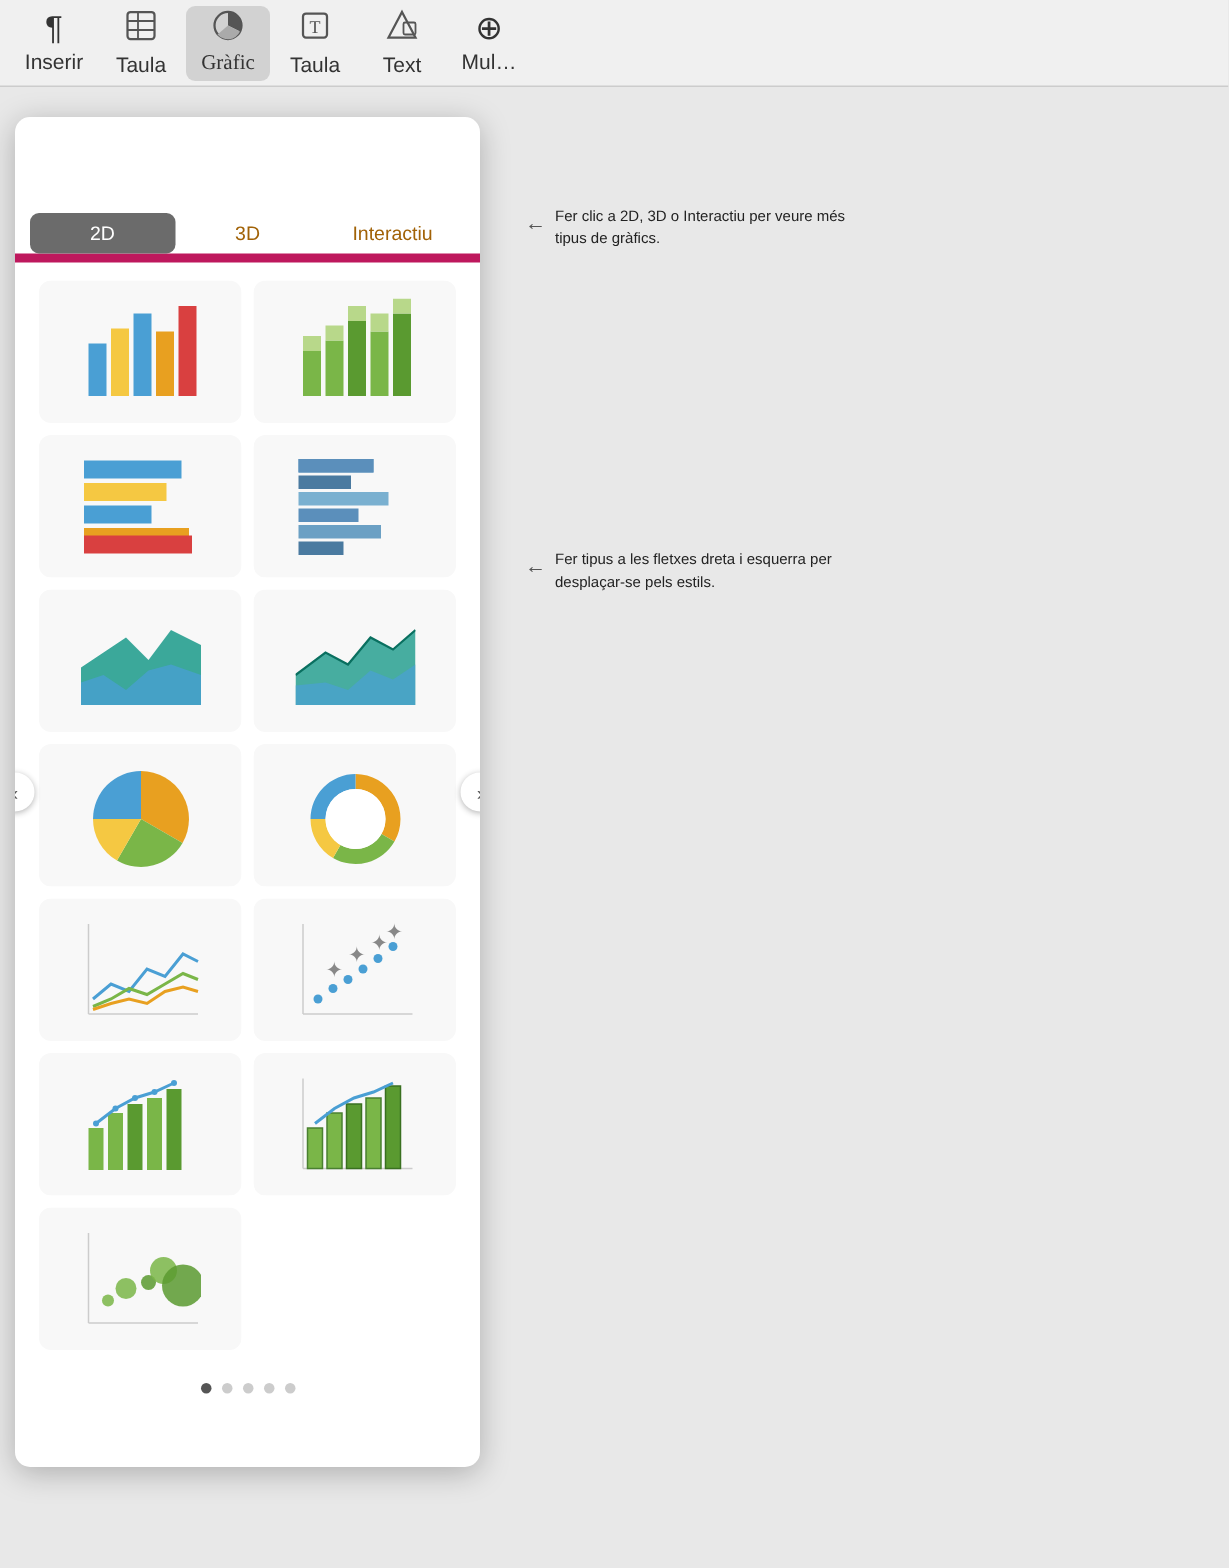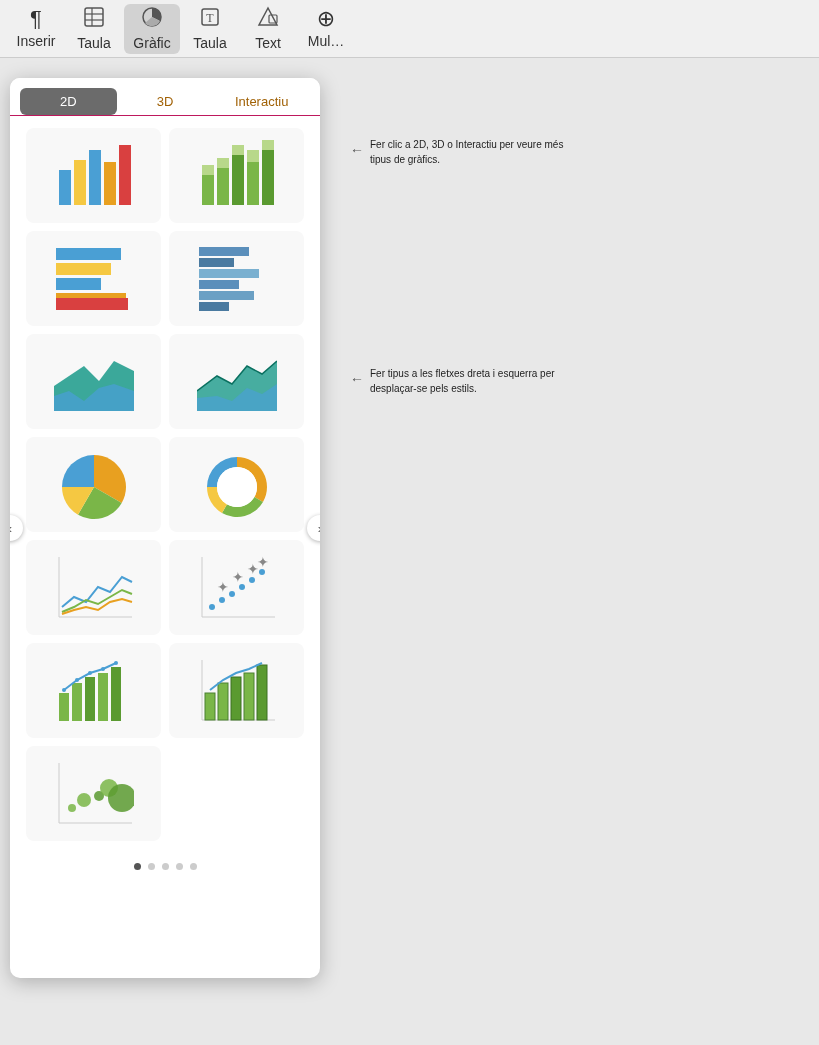--- a/index.html
+++ b/index.html
@@ -30,20 +30,21 @@
       width: 56px;
       height: 50px;
       cursor: pointer;
       border-radius: 6px;
       font-size: 11px;
       color: #333;
       gap: 3px;
     }
     .toolbar-item.active {
       background: rgba(0,0,0,0.12);
+      font-family: Liberation Serif, serif;
     }
     .toolbar-icon {
       font-size: 22px;
       line-height: 1;
     }
     .toolbar-label { font-size: 14px; }
 
     
     .main-layout {
       display: flex;
@@ -60,24 +61,25 @@
       box-shadow: 0 4px 20px rgba(0,0,0,0.25);
       width: 310px;
       min-height: 900px;
       overflow: hidden;
       position: relative;
     }
 
     
     .tabs {
       display: flex;
-      padding: 10px 10px 0 10px;
+      padding: 28px 10px 0 10px;
       gap: 0;
       background: white;
-      border-bottom: 1px solid #be185d;
+      border-bottom: 6px solid #be185d;
+      margin-top: 36px;
     }
     .tab {
       flex: 1;
       text-align: center;
       padding: 6px 8px;
       font-size: 13px;
       font-weight: 500;
       cursor: pointer;
       border-radius: 6px 6px 0 0;
       color: #a16207;

